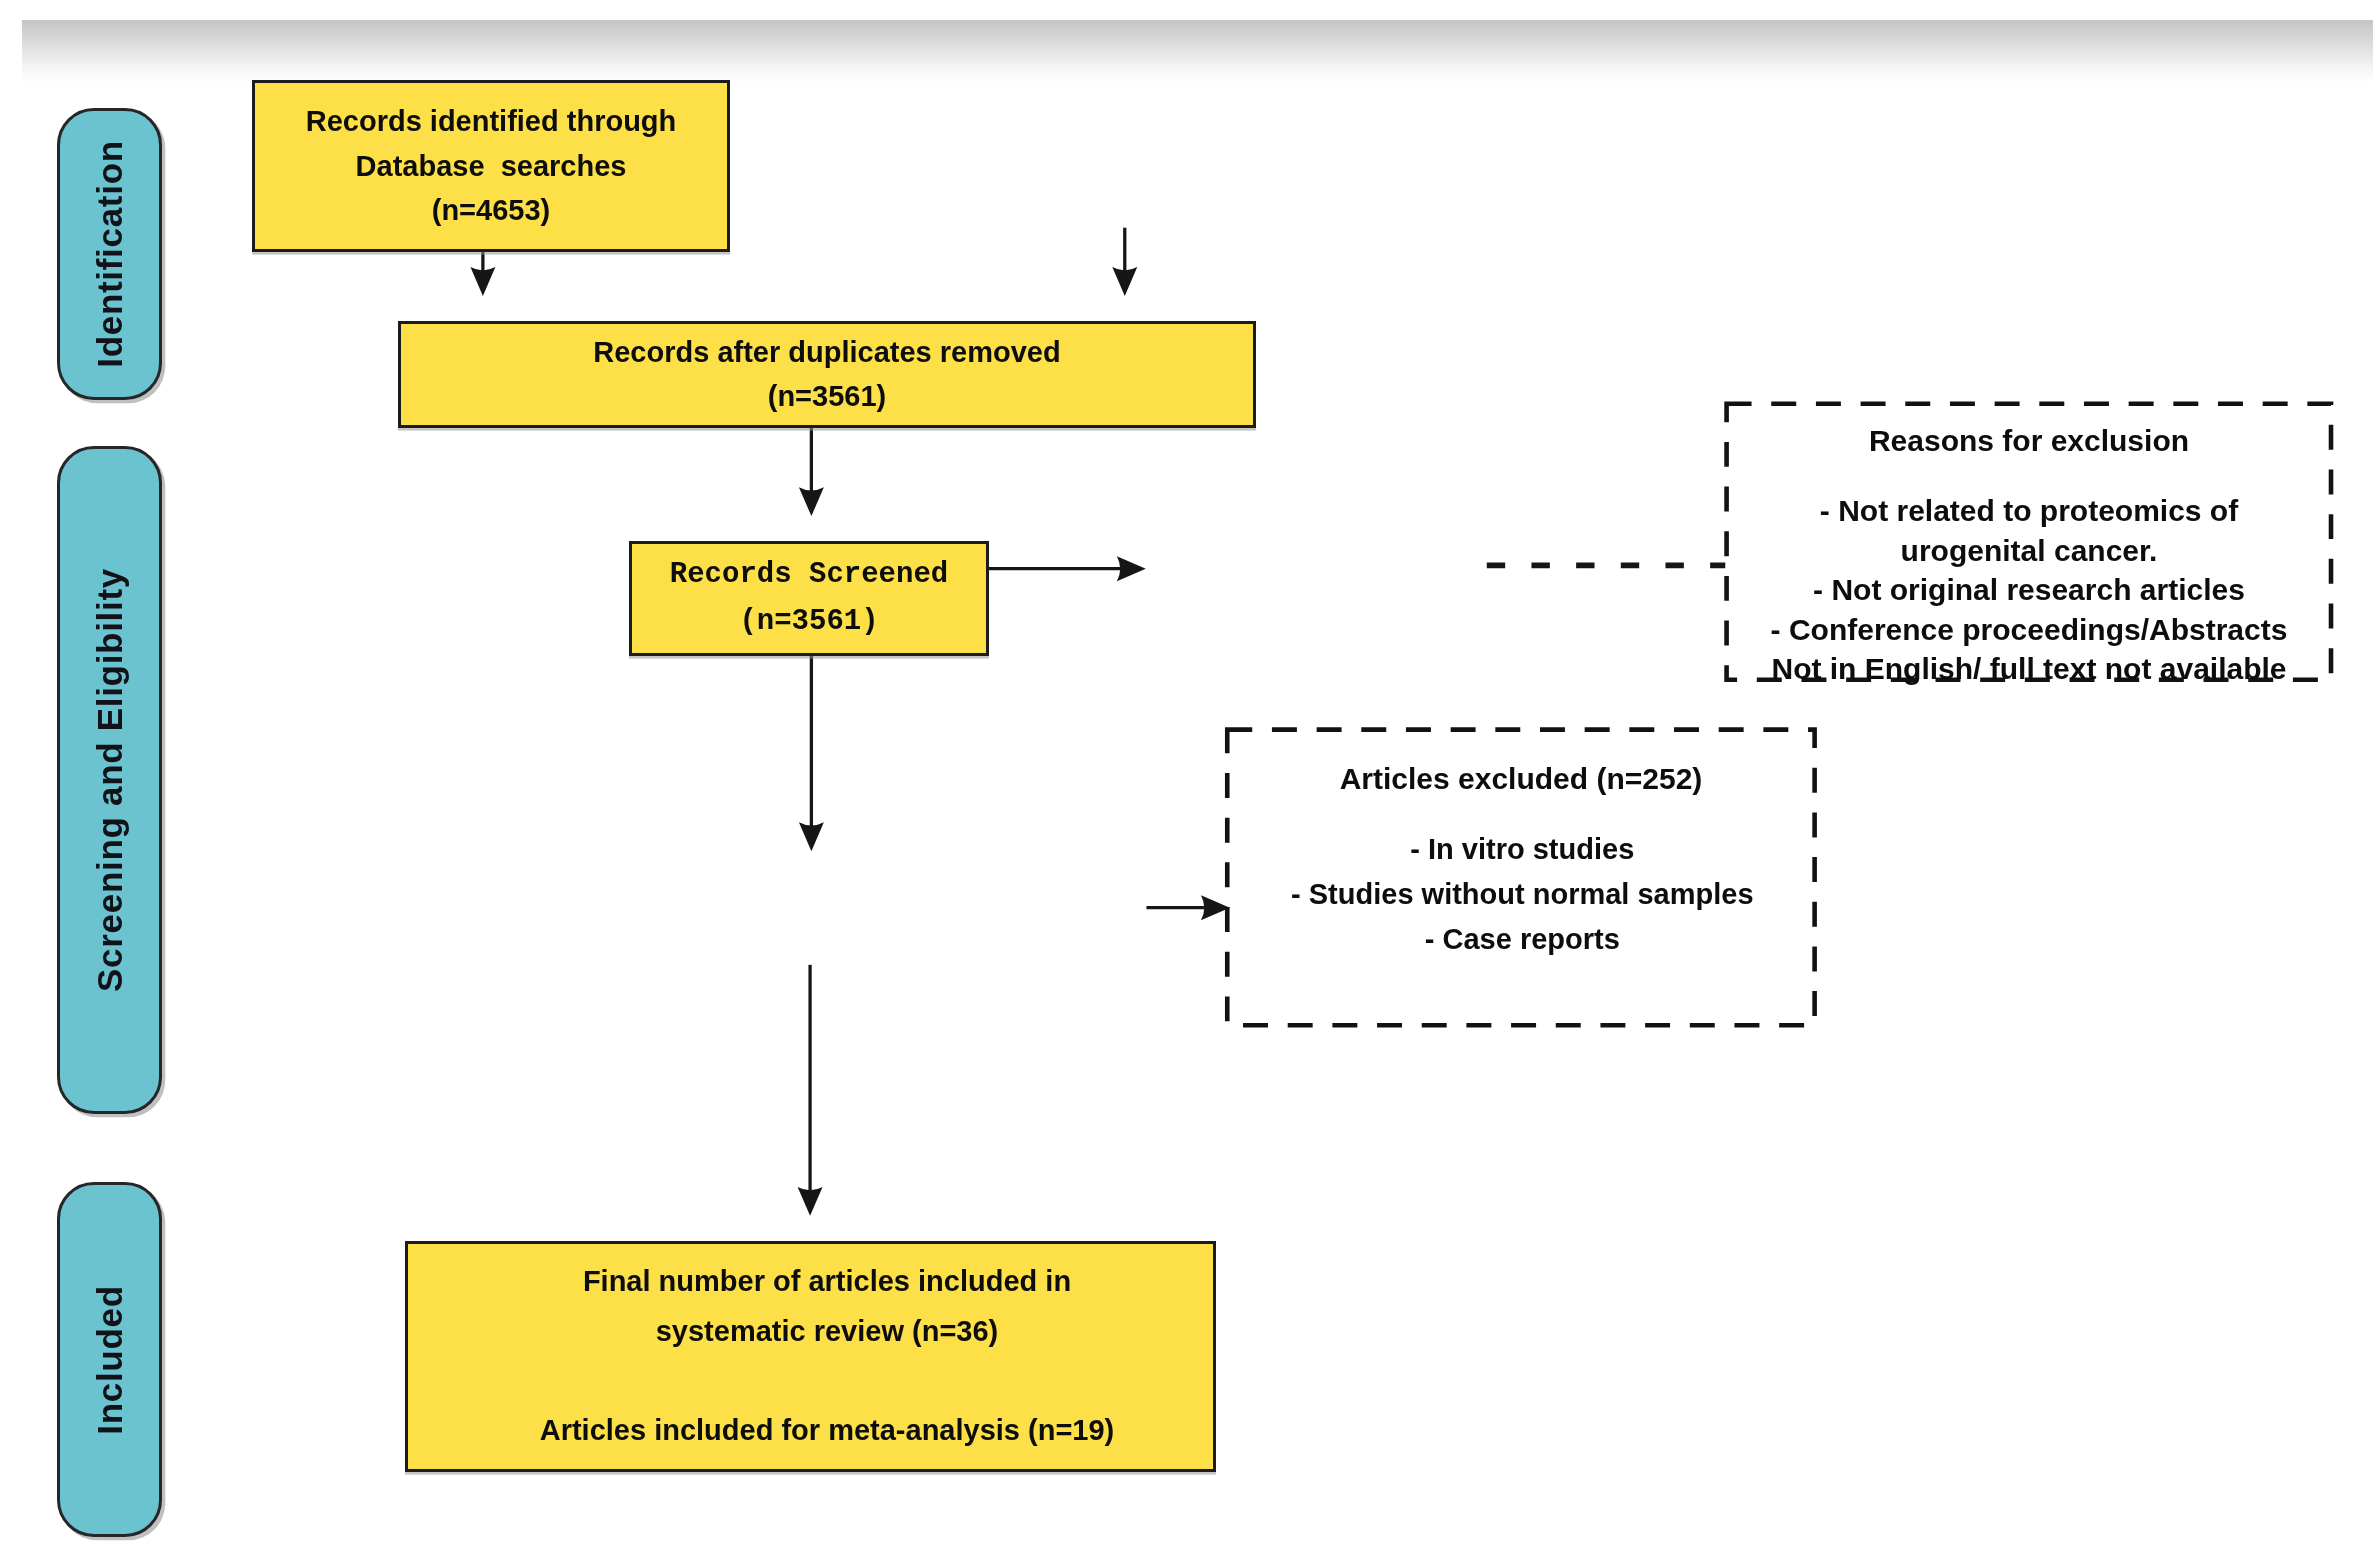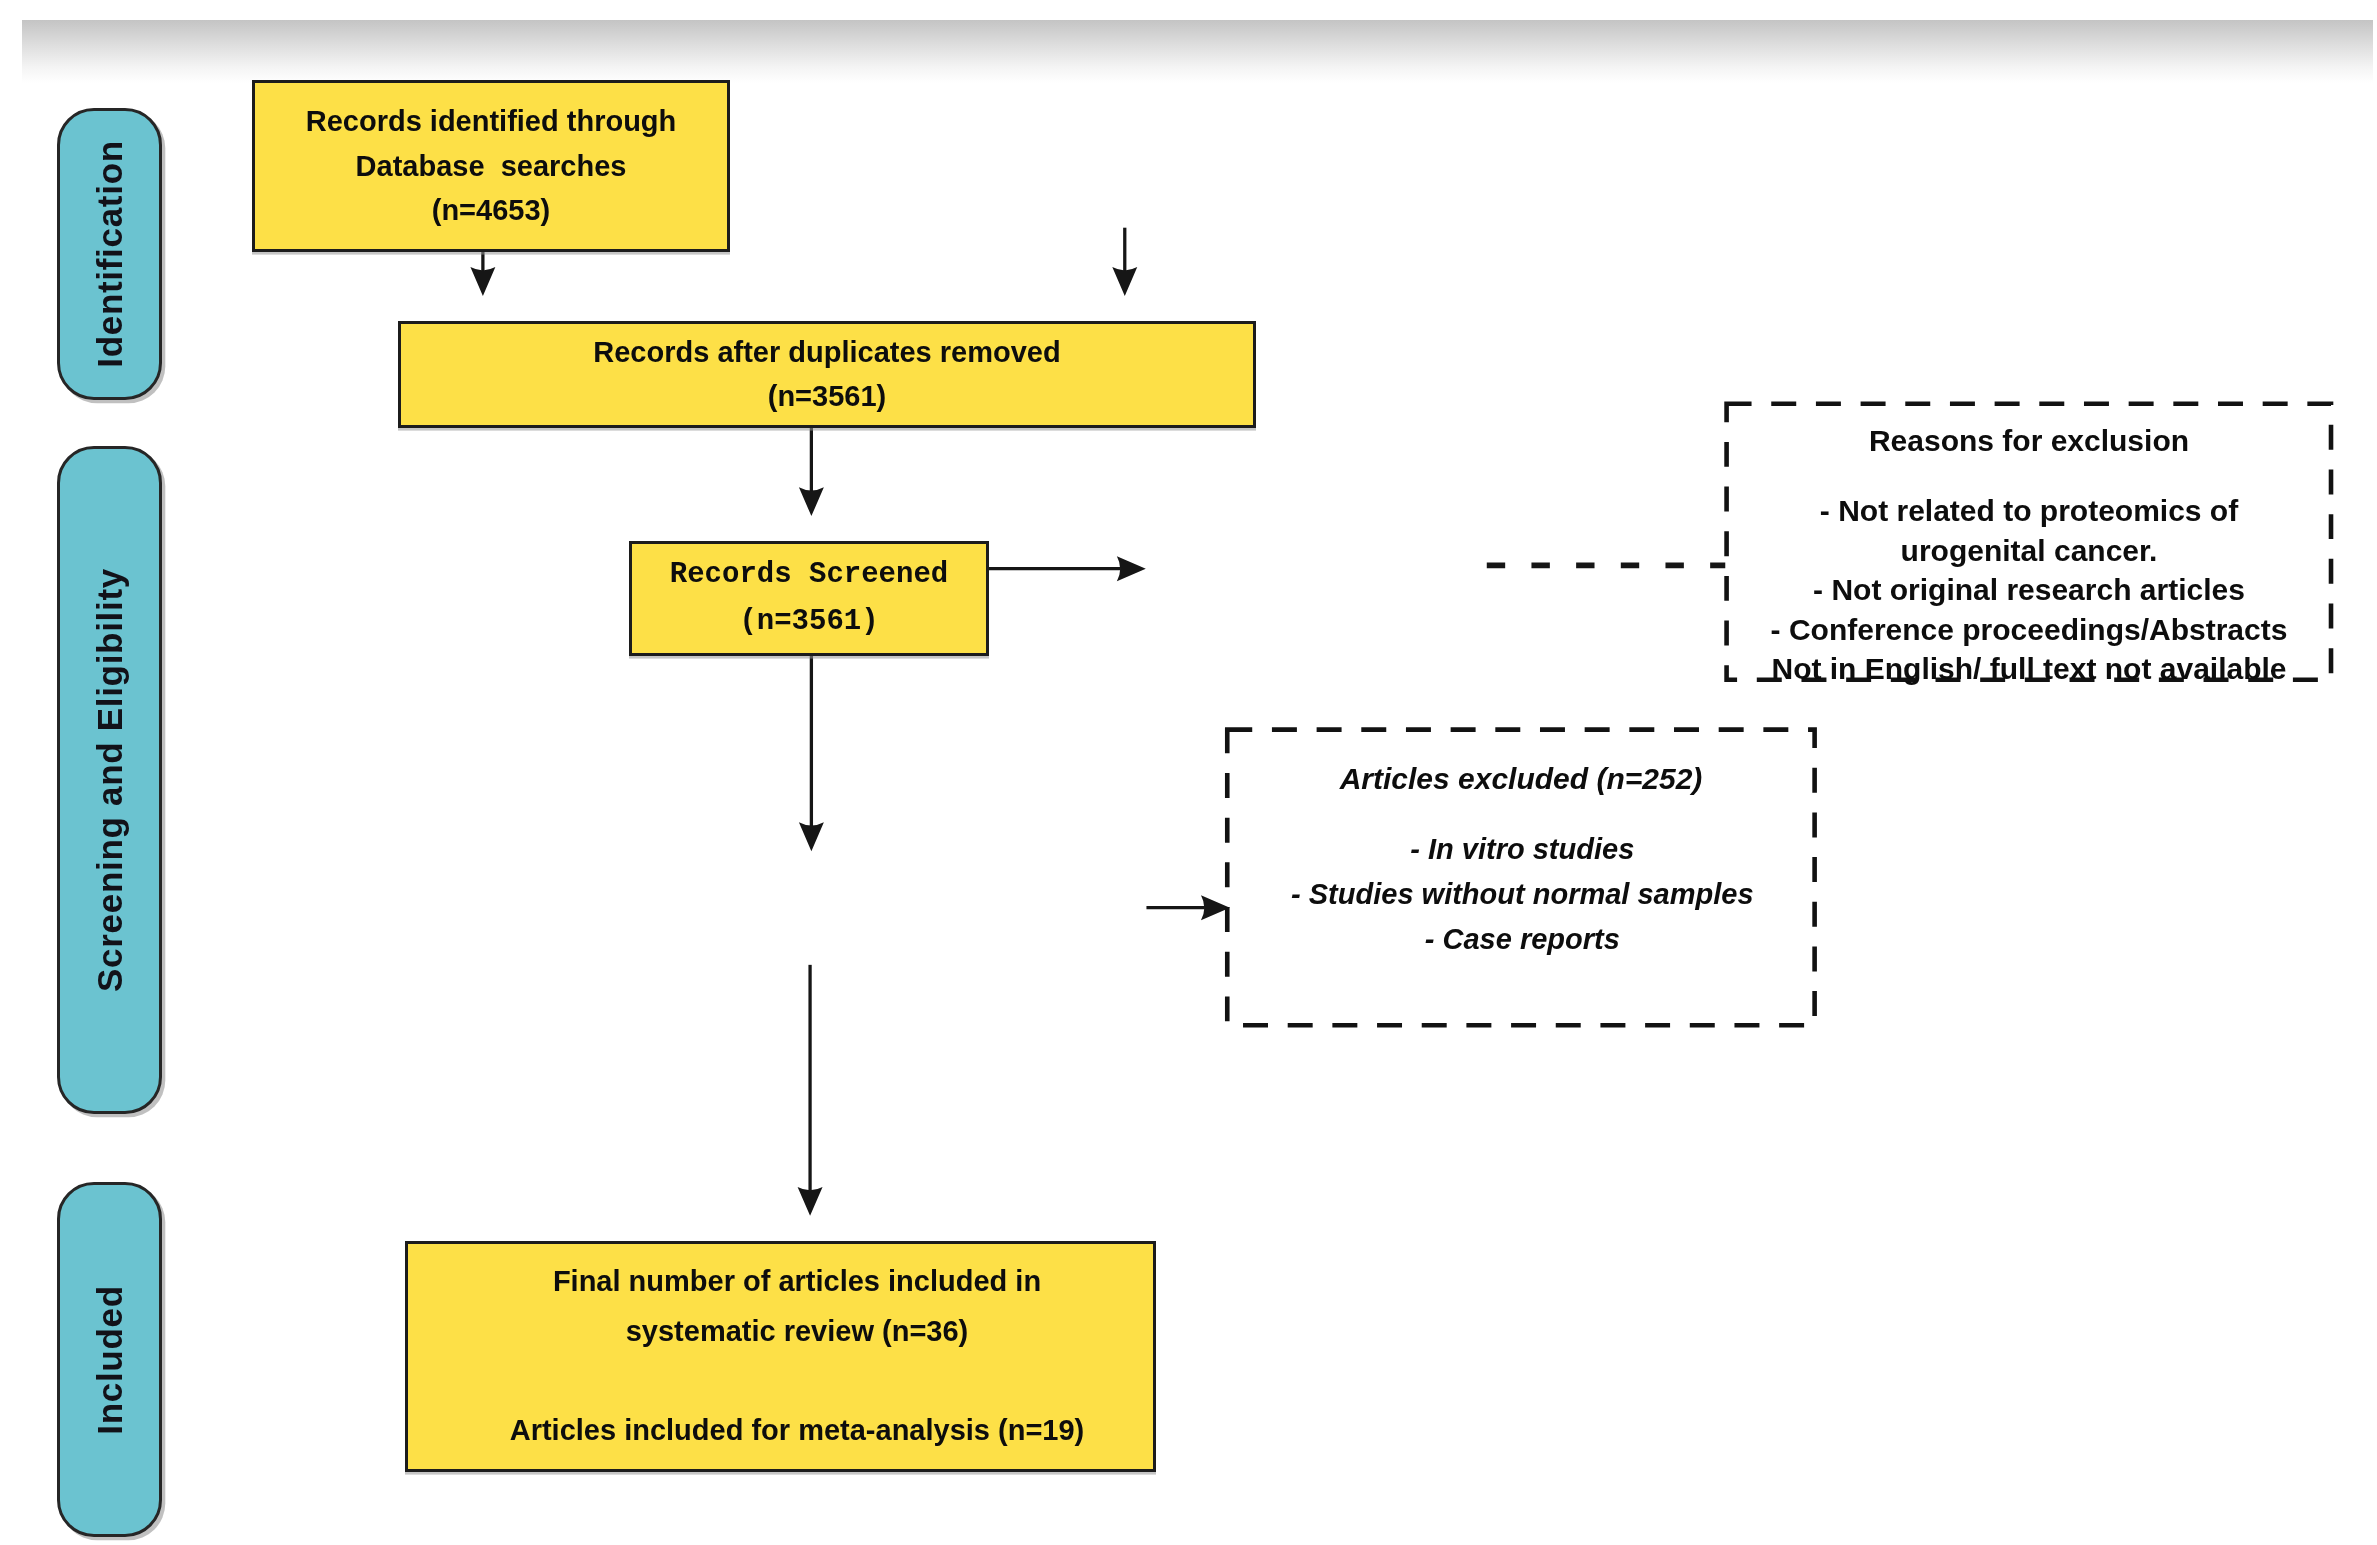--- a/index.html
+++ b/index.html
@@ -144,35 +144,35 @@
 
 
   <div class="node" style="left:398px; top:296px; width:858px; height:107px; line-height:1.5;">Records after duplicates removed
 (n=3561)</div>
 
   <div class="node" style="left:629px; top:516px; width:360px; height:115px; line-height:1.6;font-family:Liberation Mono, monospace;">Records Screened
 (n=3561)</div>
 
 
 
-  <div class="node" style="left:405px; top:1216px; width:751px; height:231px; line-height:1.72;padding-left:33px;">Final number of articles included in
+  <div class="node" style="left:405px; top:1216px; width:811px; height:231px; line-height:1.72;padding-left:33px;">Final number of articles included in
 systematic review (n=36)
 
 Articles included for meta-analysis (n=19)</div>
 
   <div class="dashed-content" style="left:1677px; top:423px; width:704px;">
     <div class="dashed-title">Reasons for exclusion</div>
     <div class="dashed-lines">- Not related to proteomics of
 urogenital cancer.
 - Not original research articles
 - Conference proceedings/Abstracts
 Not in English/ full text not available</div>
   </div>
 
-  <div class="dashed-content" style="left:1230px; top:761px; width:582px;font-style:italic;">
+  <div class="dashed-content" style="left:1230px; top:761px; width:582px;">
     <div class="dashed-title">Articles excluded (n=252)</div>
     <div style="margin-top:30px;">
       <div class="bullet-line">- In vitro studies</div>
       <div class="bullet-line">- Studies without normal samples</div>
       <div class="bullet-line">- Case reports</div>
     </div>
   </div>
 
 </div>
 

